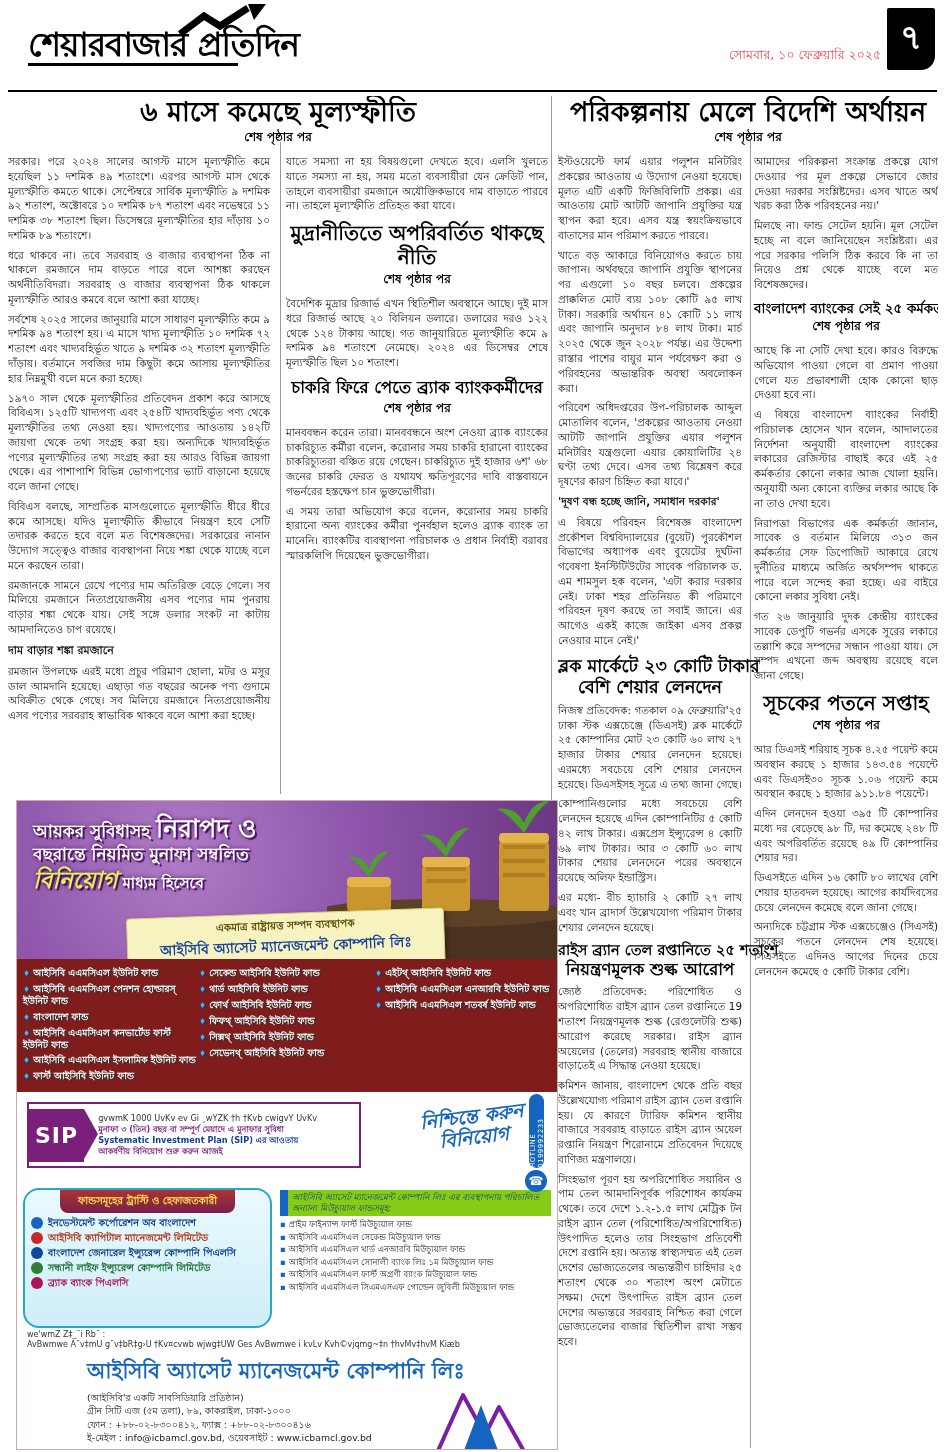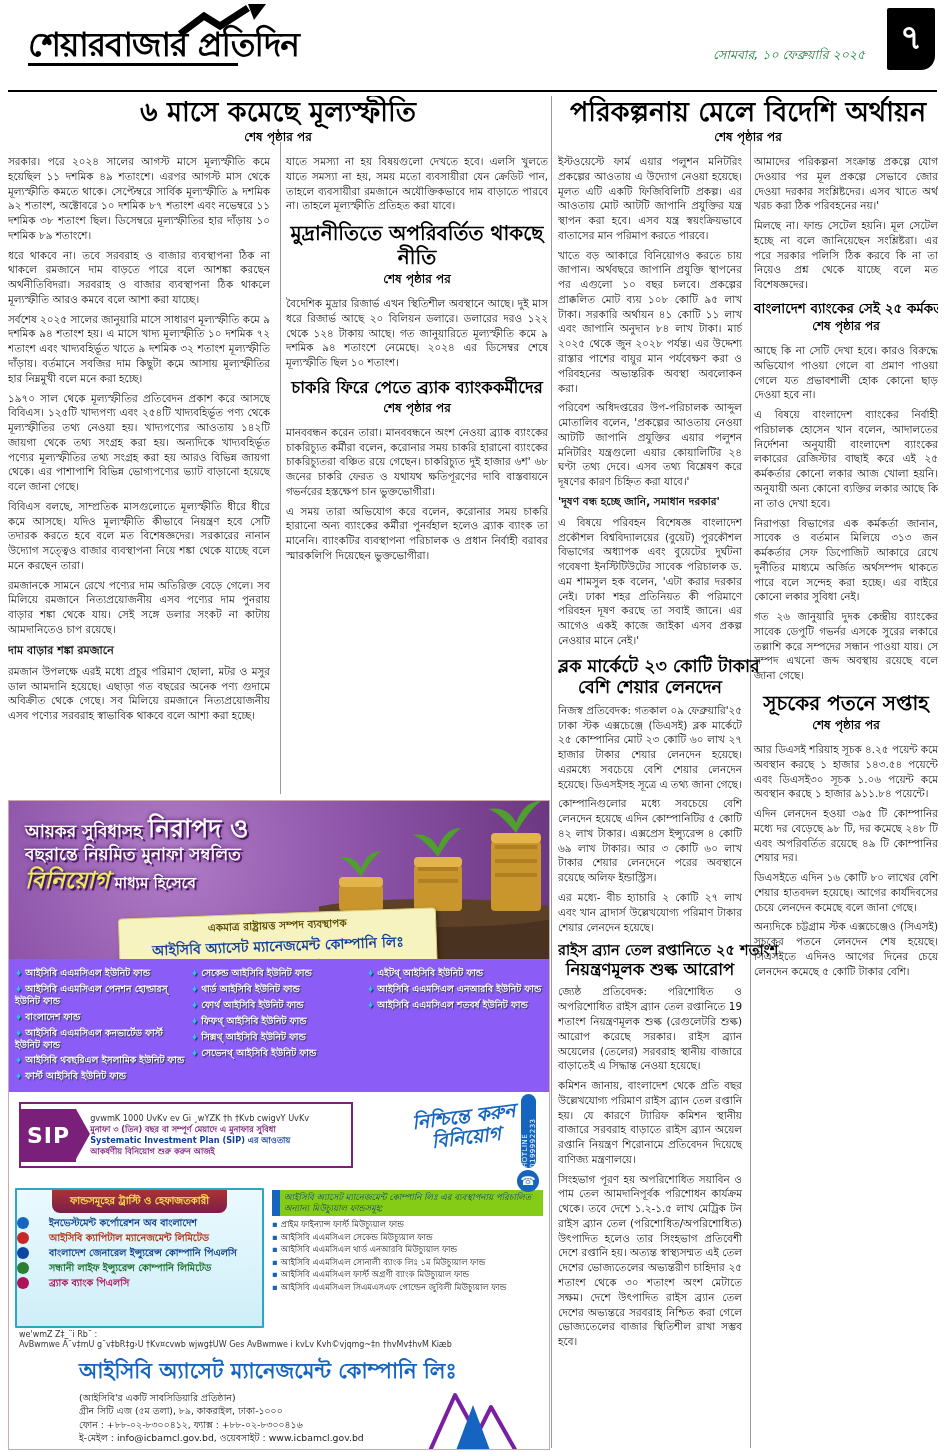--- a/index.html
+++ b/index.html
@@ -5,21 +5,21 @@
   html,body{margin:0;padding:0;background:#ffffff;}
   body{width:945px;height:1452px;position:relative;font-family:"DejaVu Sans","Liberation Sans",sans-serif;color:#111;overflow:hidden;}
   #page{position:absolute;inset:0;background:#fff;}
 
   
   #header{position:absolute;left:0;top:0;width:945px;height:92px;}
   #masthead{position:absolute;left:28px;top:28px;}
   #masthead .logo-text{font-size:33px;font-weight:900;letter-spacing:-1px;color:#000;line-height:1;}
   #masthead .logo-underline{height:3px;background:#000;margin-top:2px;width:210px;}
   #logo-arrow{position:absolute;left:148px;top:-24px;}
-  #issue-date{position:absolute;right:80px;top:46px;font-size:12.5px;color:#15803d;font-style:italic;}
+  #issue-date{position:absolute;right:64px;top:46px;font-size:12.5px;color:#ef4444;}
   #page-number-box{position:absolute;right:10px;top:8px;width:48px;height:62px;background:#000;color:#fff;
      display:flex;align-items:center;justify-content:center;font-size:34px;font-weight:bold;border-radius:2px 2px 14px 2px;}
   #header-rule{position:absolute;left:8px;right:8px;top:90px;height:2px;background:#000;}
 
   
   .vline{position:absolute;width:1px;background:#9a9a9a;}
   #div-mid{left:551px;top:96px;height:1352px;}
   #div-right{left:750px;top:140px;height:1308px;}
   #div-left{left:280px;top:142px;height:652px;}
 
@@ -38,60 +38,60 @@
 
   #left-art{position:absolute;left:8px;top:96px;width:540px;height:700px;overflow:hidden;}
   #left-art .col{width:262px;}
   #left-art .col+.col{margin-left:16px;}
 
   #right-art{position:absolute;left:558px;top:96px;width:380px;height:1352px;overflow:hidden;}
   #right-art .col{width:184px;}
   #right-art .col+.col{margin-left:12px;}
 
   
-  #ad{position:absolute;left:8px;top:800px;width:540px;height:648px;overflow:hidden;border:1px solid #caa;
+  #ad{position:absolute;left:16px;top:800px;width:540px;height:648px;overflow:hidden;border:1px solid #caa;
       background:#fff;}
   #ad-hero{position:relative;height:158px;background:radial-gradient(circle at 30% 35%, #b07cc6 0%, #8f56ab 45%, #6a3580 100%);overflow:hidden;}
   .hero-line{position:relative;z-index:2;margin-left:16px;font-weight:900;color:#fff;text-shadow:0 0 4px #4a1560,2px 2px 0 #4a1560;line-height:1.25;}
   .hl1{font-size:17px;padding-top:12px;}
   .hl1 b{font-size:25px;}
   .hl2{font-size:17px;}
   .hl2 b{font-size:17px;}
   .hl3{font-size:15px;}
   .hl3 b{font-size:23px;color:#e4ef5a;font-style:italic;}
   #coins-svg{position:absolute;right:0;top:0;z-index:1;}
   #ad-yellow{position:absolute;z-index:3;left:110px;top:112px;width:300px;background:#f7f3c0;border:1px solid #d9cf7a;
      border-radius:4px;transform:rotate(-2deg);text-align:center;padding:4px 8px;box-shadow:2px 2px 4px rgba(0,0,0,.35);}
   #ad-yellow .y1{font-size:10.5px;color:#5a4a00;font-weight:bold;}
   #ad-yellow .y2{font-size:14px;color:#12409a;font-weight:900;}
   #ad-yellow .y3{font-size:10.5px;color:#5a4a00;font-weight:bold;}
 
-  #ad-funds{display:flex;background:#8b5cf6;padding:8px 6px 6px;min-height:96px;box-sizing:border-box;}
+  #ad-funds{display:flex;background:#7f1d1d;padding:8px 6px 6px;min-height:96px;box-sizing:border-box;}
   .fund-col{flex:1;}
   .fund-col .fund-item{font-size:9.2px;color:#fff;font-weight:bold;text-shadow:1px 1px 1px #233;margin:0 0 4px;line-height:1.25;}
   .fund-item::before{content:"\2666";color:#35b6ff;margin-right:3px;font-size:8px;}
 
   #ad-siprow{position:relative;height:96px;background:#fff;}
   #sip-box{position:absolute;left:10px;top:10px;width:330px;height:62px;border:2.5px solid #7a1f7a;display:flex;align-items:center;background:#fff;}
   #sip-tag{background:#7a1f7a;color:#fff;font-weight:900;font-size:22px;padding:14px 6px;letter-spacing:1px;position:relative;margin-right:14px;}
   #sip-tag::after{content:"";position:absolute;right:-14px;top:0;border-top:25px solid transparent;border-bottom:25px solid transparent;border-left:14px solid #7a1f7a;}
   #sip-lines{font-size:8.2px;line-height:1.35;}
   .sip-l1{color:#333;}
   .sip-l2{color:#7a1f7a;font-weight:bold;}
   .sip-l3{color:#12409a;font-weight:bold;}
   .sip-l4{color:#7a1f7a;font-weight:bold;}
   #script-txt{position:absolute;left:372px;top:14px;font-size:19px;font-weight:900;font-style:italic;color:#1565c0;transform:rotate(-7deg);line-height:1.1;text-align:center;}
   #hotline-badge{position:absolute;left:512px;top:2px;width:15px;height:74px;background:#1565c0;color:#fff;border-radius:8px;
      writing-mode:vertical-rl;transform:rotate(180deg);font-size:7px;display:flex;align-items:center;justify-content:center;letter-spacing:.5px;}
   #hotline-phone{position:absolute;left:508px;top:78px;width:22px;height:22px;border-radius:50%;background:#1565c0;color:#fff;font-size:12px;display:flex;align-items:center;justify-content:center;}
 
   #ad-boxes{display:flex;height:140px;padding:0 6px;box-sizing:border-box;gap:8px;}
-  #trustee-box{width:245px;border:2px solid #2aa7c7;border-radius:1px;background:linear-gradient(#eafaff,#cfeef8);overflow:hidden;}
+  #trustee-box{width:245px;border:2px solid #2aa7c7;border-radius:16px;background:linear-gradient(#eafaff,#cfeef8);overflow:hidden;}
   #trustee-head{background:linear-gradient(#a33,#7a1f4a);color:#ffe34d;font-size:10px;font-weight:bold;text-align:center;padding:3px 2px;border-radius:0 0 8px 8px;width:70%;margin:0 auto 4px;}
-  .trustee-item{display:flex;align-items:center;font-size:9.6px;font-weight:bold;margin:3px 0;line-height:1.15;gap:15px;}
+  .trustee-item{display:flex;align-items:center;font-size:9.6px;font-weight:bold;margin:3px 6px;line-height:1.15;}
   .trustee-ico{width:12px;height:12px;border-radius:50%;margin-right:5px;flex:0 0 12px;}
   .t1{color:#0d3f8a}.t2{color:#b03010}.t3{color:#0d3f8a}.t4{color:#1b6e2e}.t5{color:#ad1457}
   #other-funds{flex:1;padding-top:2px;}
   #other-head{border-left:8px solid #1565c0;background:#84cc16;color:#123a7a;font-size:8.6px;font-style:italic;padding:2px 4px;margin-bottom:3px;line-height:1.3;}
   .ofund{font-size:8.4px;color:#222;margin:2px 0;line-height:1.25;}
   .ofund::before{content:"\25AA";color:#1565c0;margin-right:3px;}
 
   #ad-garble{padding:2px 10px;font-size:8px;color:#333;line-height:1.3;}
   #ad-footer{position:relative;height:120px;}
   #ftr-title{font-size:21px;font-weight:900;color:#1565c0;margin:2px 0 1px 70px;}
@@ -256,21 +256,21 @@
         <div class="y3" data-interactable="false">এর ব্যবস্থাপনায় পরিচালিত</div>
       </div>
     </div>
 
     <div id="ad-funds" data-interactable="false">
       <div class="fund-col">
           <p class="fund-item" data-interactable="false">আইসিবি এএমসিএল ইউনিট ফান্ড</p>
           <p class="fund-item" data-interactable="false">আইসিবি এএমসিএল পেনশন হোল্ডারস্ ইউনিট ফান্ড</p>
           <p class="fund-item" data-interactable="false">বাংলাদেশ ফান্ড</p>
           <p class="fund-item" data-interactable="false">আইসিবি এএমসিএল কনভার্টেড ফার্স্ট ইউনিট ফান্ড</p>
-          <p class="fund-item" data-interactable="false">আইসিবি থবছরিএল ইসলামিক ইউনিট ফান্ড</p>
+          <p class="fund-item" data-interactable="false">আইসিবি এএমসিএল ইসলামিক ইউনিট ফান্ড</p>
           <p class="fund-item" data-interactable="false">ফার্স্ট আইসিবি ইউনিট ফান্ড</p>
         </div>
       <div class="fund-col">
           <p class="fund-item" data-interactable="false">সেকেন্ড আইসিবি ইউনিট ফান্ড</p>
           <p class="fund-item" data-interactable="false">থার্ড আইসিবি ইউনিট ফান্ড</p>
           <p class="fund-item" data-interactable="false">ফোর্থ আইসিবি ইউনিট ফান্ড</p>
           <p class="fund-item" data-interactable="false">ফিফথ্ আইসিবি ইউনিট ফান্ড</p>
           <p class="fund-item" data-interactable="false">সিক্সথ্ আইসিবি ইউনিট ফান্ড</p>
           <p class="fund-item" data-interactable="false">সেভেনথ্ আইসিবি ইউনিট ফান্ড</p>
         </div>

